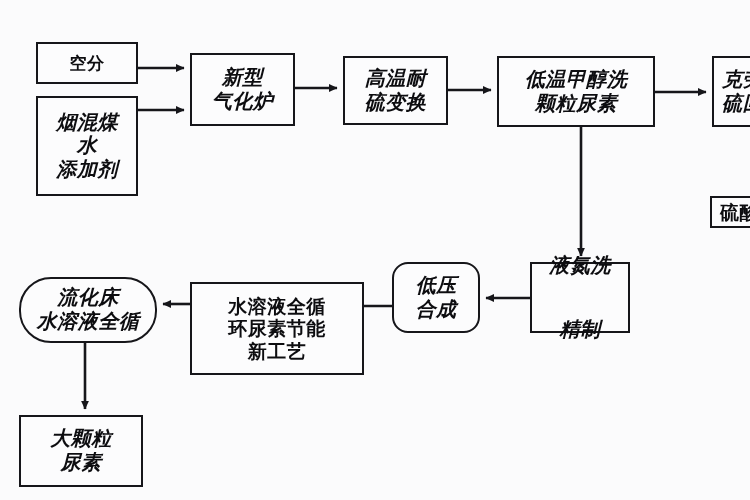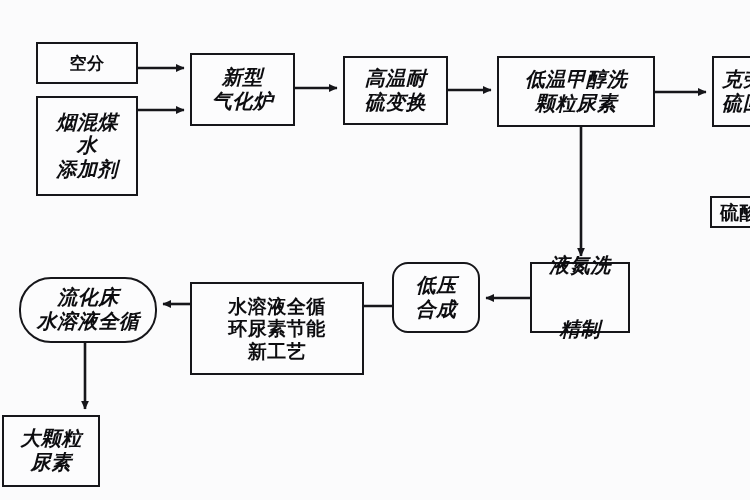--- a/index.html
+++ b/index.html
@@ -166,18 +166,18 @@
     <span class="line">水溶液全循</span>
     <span class="line">环尿素节能</span>
     <span class="line">新工艺</span>
   </div>
 
   <div class="node f20" style="left:19px; top:277px; width:138px; height:66px;border-radius:32px;">
     <span class="line">流化床</span>
     <span class="line">水溶液全循</span>
   </div>
 
-  <div class="node f20" style="left:2px; top:415px; width:98px; height:72px;">
+  <div class="node f20" style="left:19px; top:415px; width:124px; height:72px;">
     <span class="line">大颗粒</span>
     <span class="line">尿素</span>
   </div>
 
 </div>
 
 </body></html>

